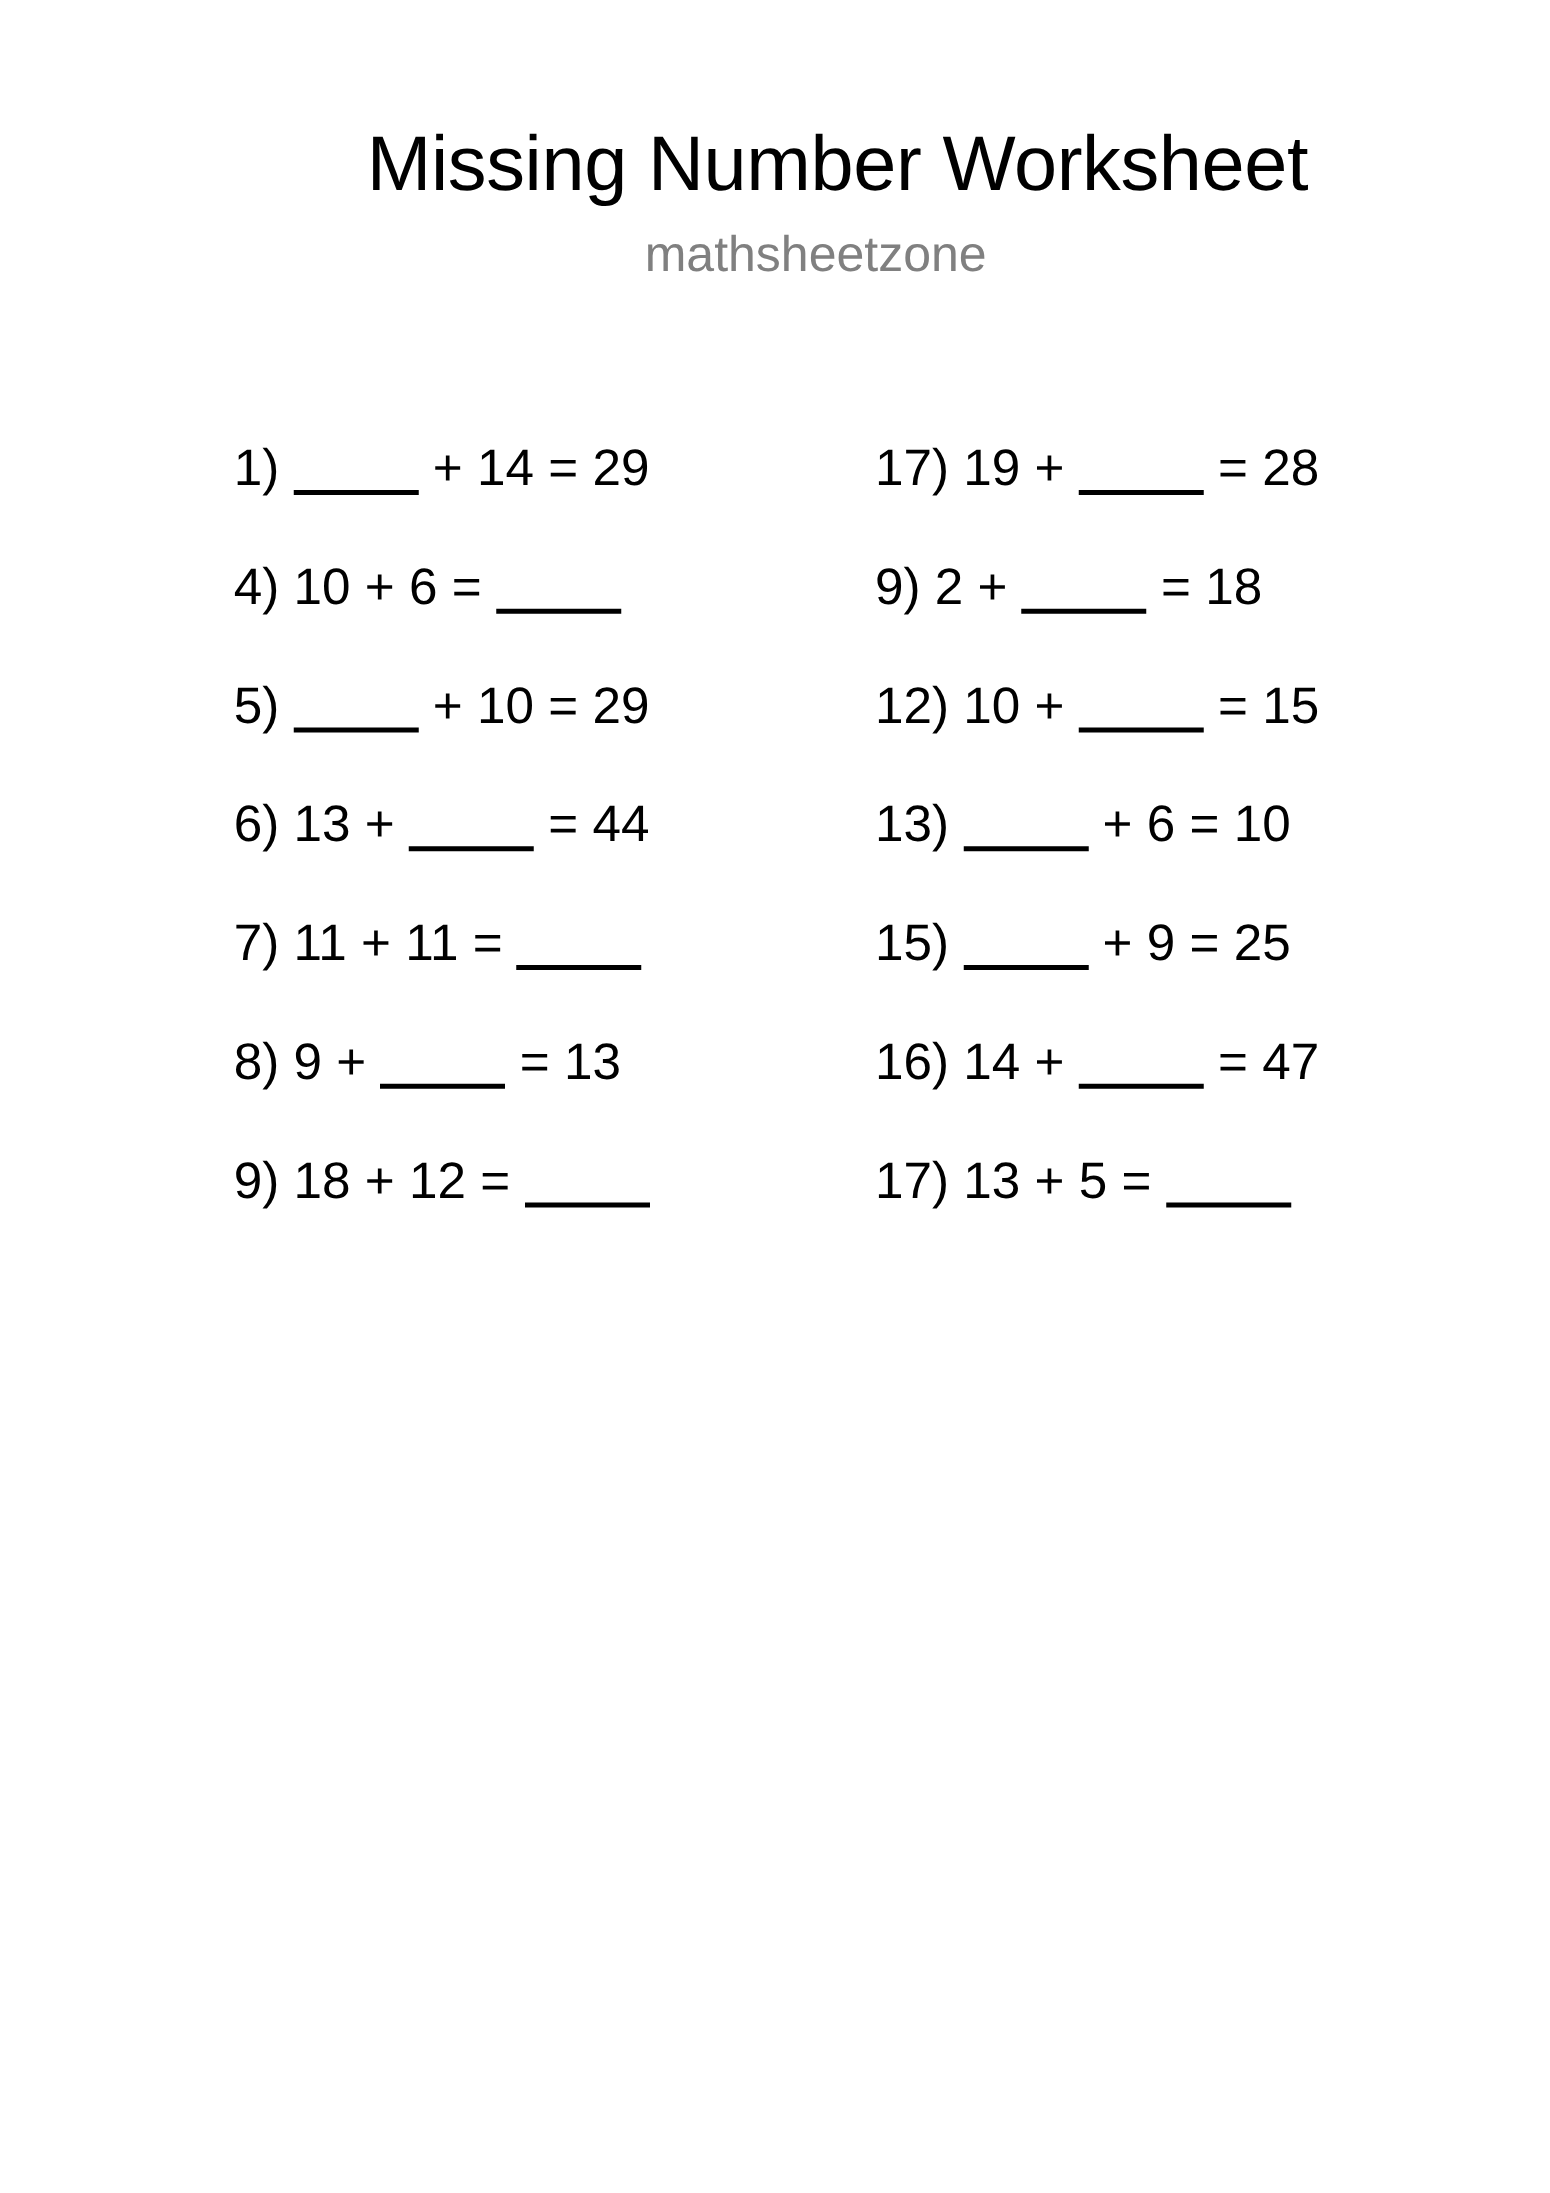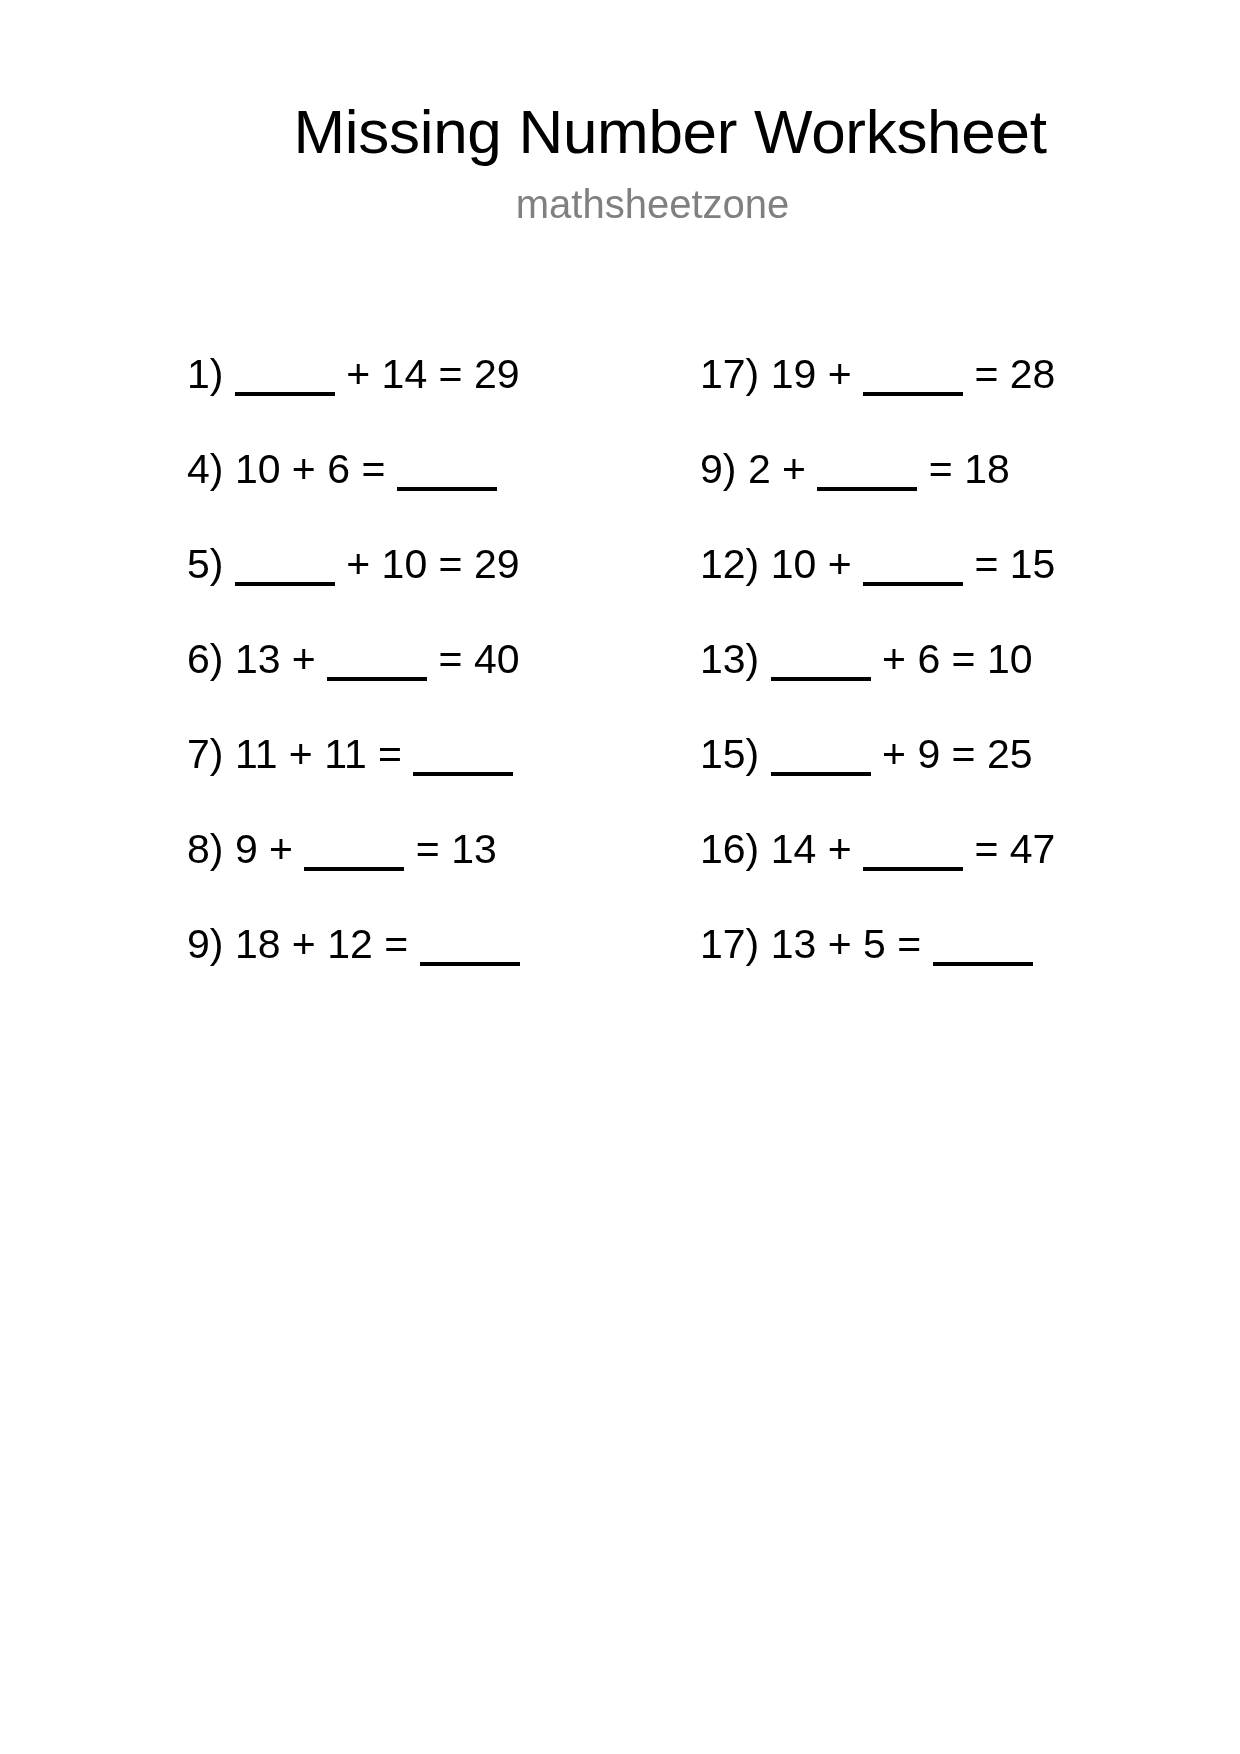--- a/index.html
+++ b/index.html
@@ -61,21 +61,21 @@
 </head>
 <body>
 
 <h1 class="title">Missing Number Worksheet</h1>
 <div class="subtitle">mathsheetzone</div>
 
 <div class="column col-left">
   <div class="problem"><span>1)</span> <span></span><span class="blank"></span><span> + 14 = 29</span></div>
   <div class="problem"><span>4)</span> <span>10 + 6 = </span><span class="blank"></span><span></span></div>
   <div class="problem"><span>5)</span> <span></span><span class="blank"></span><span> + 10 = 29</span></div>
-  <div class="problem"><span>6)</span> <span>13 + </span><span class="blank"></span><span> = 40</span></div>
+  <div class="problem"><span>6)</span> <span>13 + </span><span class="blank"></span><span> = 44</span></div>
   <div class="problem"><span>7)</span> <span>11 + 11 = </span><span class="blank"></span><span></span></div>
   <div class="problem"><span>8)</span> <span>9 + </span><span class="blank"></span><span> = 13</span></div>
   <div class="problem"><span>9)</span> <span>18 + 12 = </span><span class="blank"></span><span></span></div>
 </div>
 
 <div class="column col-right">
   <div class="problem"><span>17)</span> <span>19 + </span><span class="blank"></span><span> = 28</span></div>
   <div class="problem"><span>9)</span> <span>2 + </span><span class="blank"></span><span> = 18</span></div>
   <div class="problem"><span>12)</span> <span>10 + </span><span class="blank"></span><span> = 15</span></div>
   <div class="problem"><span>13)</span> <span></span><span class="blank"></span><span> + 6 = 10</span></div>

